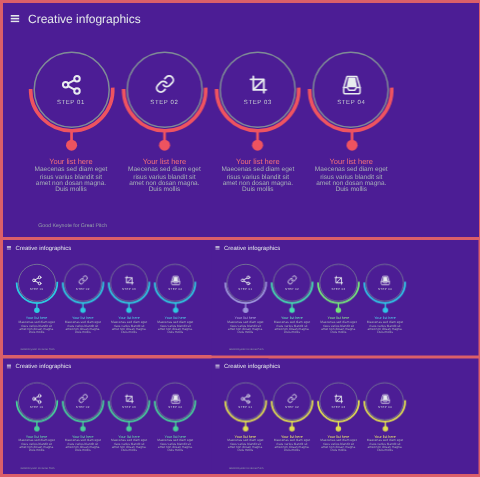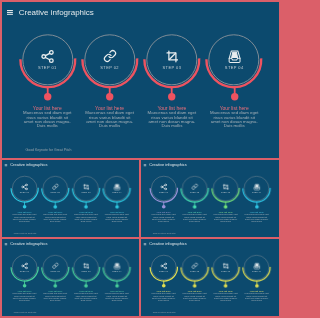--- a/index.html
+++ b/index.html
@@ -1,19 +1,19 @@
 <!DOCTYPE html>
 <html><head>
 <meta charset="utf-8">
 <style>
   html,body{margin:0;padding:0;}
   body{width:281px;height:318px;overflow:hidden;background:#db5f69;
        font-family:"Liberation Sans",sans-serif;}
   .root{position:absolute;left:0;top:0;width:281px;height:318px;background:#db5f69;}
-  .panel{position:absolute;background:#0c4a6e;overflow:hidden;transform:translateZ(0);}
+  .panel{position:absolute;background:#4c1d95;overflow:hidden;transform:translateZ(0);padding-left:40px;}
   .p-main{left:2px;top:2px;width:277px;height:156px;}
   .p-a{left:2px;top:160px;width:137px;height:77px;}
   .p-b{left:141px;top:160px;width:138px;height:77px;}
   .p-c{left:2px;top:239px;width:137px;height:77px;}
   .p-d{left:141px;top:239px;width:138px;height:77px;}
 
   
   .hdr{position:absolute;display:flex;align-items:center;}
   .hdr-title{color:#e4e9eb;white-space:nowrap;transform:translateZ(0);}
   .burger{display:block;flex:none;}

